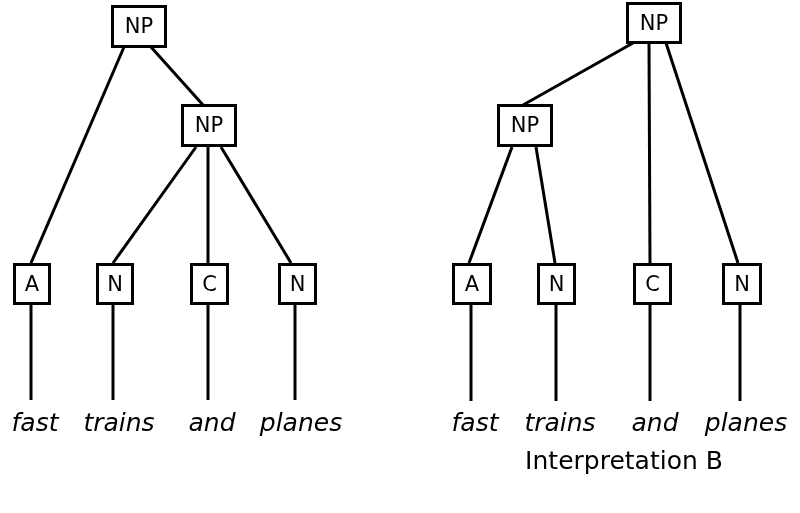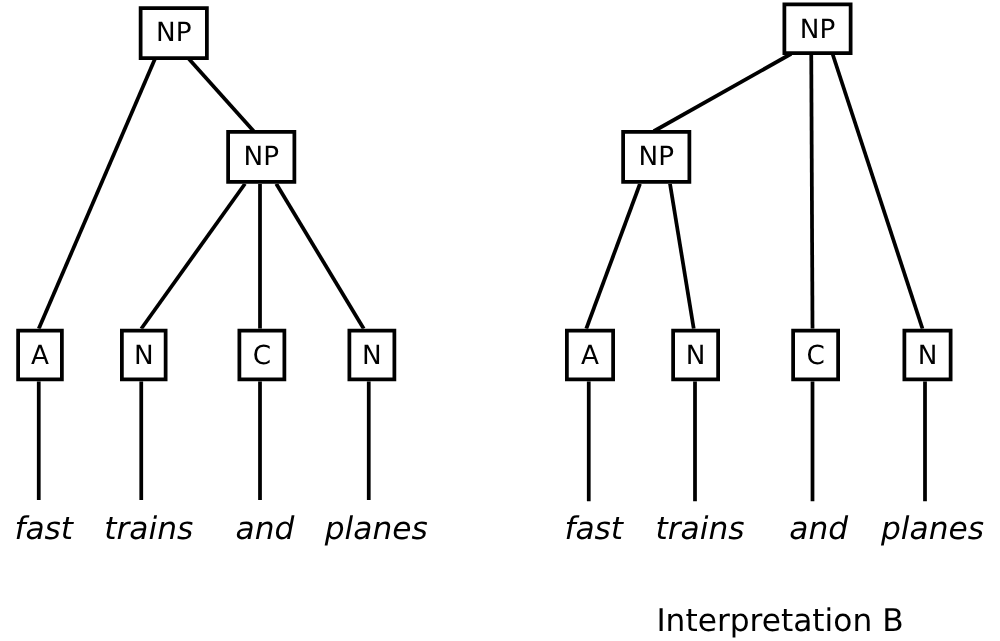--- a/index.html
+++ b/index.html
@@ -115,15 +115,15 @@
 
   <div class="node-box" style="left:633px; top:263px; width:39px; height:42px;">C</div>
 
   <div class="node-box" style="left:722px; top:263px; width:40px; height:42px;">N</div>
 
   <div class="word" style="left:475px; top:410px;">fast</div>
   <div class="word" style="left:560px; top:410px;">trains</div>
   <div class="word" style="left:655px; top:410px;">and</div>
   <div class="word" style="left:746px; top:410px;">planes</div>
 
-  <div class="caption" style="left:624px; top:484px;">Interpretation B</div>
+  <div class="caption" style="left:624px; top:448px;">Interpretation B</div>
 
 </div>
 
 </body></html>

